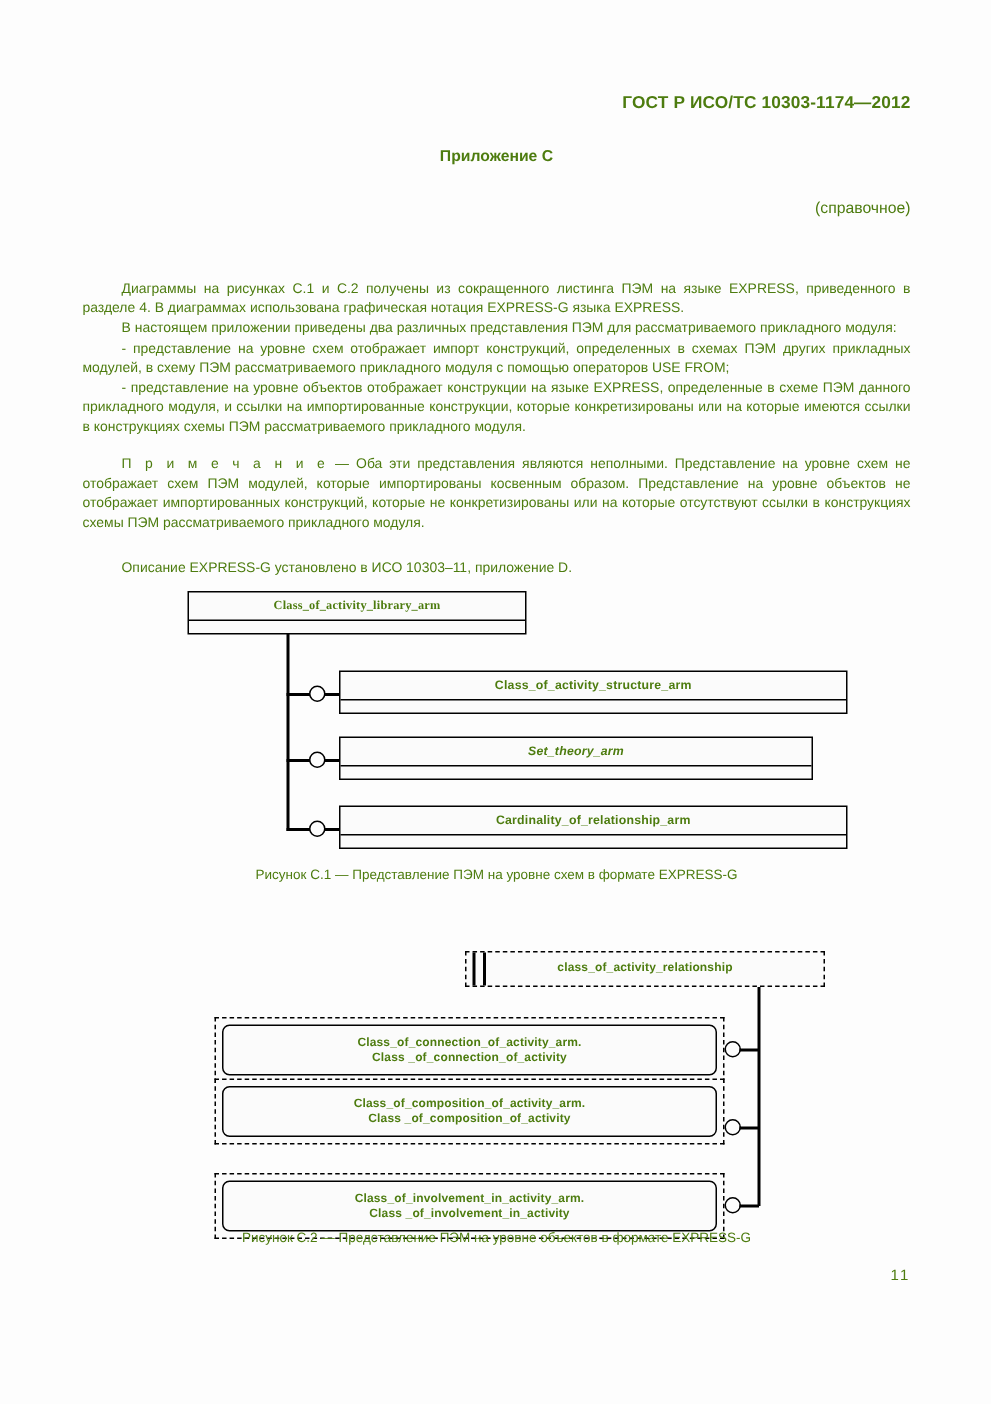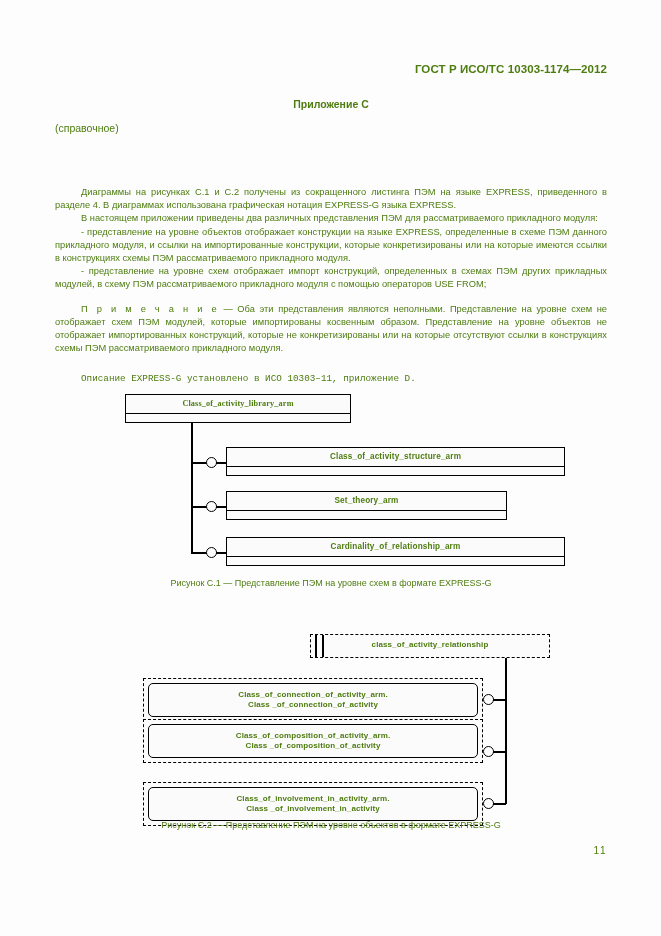--- a/index.html
+++ b/index.html
@@ -39,24 +39,24 @@
     position: absolute;
     top: 98px;
     left: 0;
     width: 552px;
     text-align: center;
     font-size: 10.5px;
     font-weight: bold;
   }
   .annex-sub {
     position: absolute;
-    top: 122px;
-    left: 0;
-    width: 552px;
-    text-align: left;
+    top: 133px;
+    left: 0;
+    width: 552px;
+    text-align: right;
     font-size: 10.5px;
   }
 
   .section-title {
     position: absolute;
     top: 155px;
     left: 0;
     width: 552px;
     text-align: center;
     font-size: 11px;
@@ -88,21 +88,20 @@
   }
 
   .final-note {
     position: absolute;
     top: 372px;
     left: 0;
     width: 552px;
     font-size: 9.3px;
     line-height: 13.2px;
     text-indent: 26px;
-    font-family: Liberation Mono, monospace;
   }
 
   
   .fig1 {
     position: absolute;
     left: 70px;
     top: 394px;
     width: 440px;
     height: 175px;
   }
@@ -220,22 +219,22 @@
 
     <div class="doc-header">ГОСТ Р ИСО/ТС 10303-1174—2012</div>
 
     <div class="annex-title">Приложение С</div>
     <div class="annex-sub">(справочное)</div>
 
 
     <div class="body-block">
       <p>Диаграммы на рисунках С.1 и С.2 получены из сокращенного листинга ПЭМ на языке EXPRESS, приведенного в разделе 4. В диаграммах использована графическая нотация EXPRESS-G языка EXPRESS.</p>
       <p>В настоящем приложении приведены два различных представления ПЭМ для рассматриваемого прикладного модуля:</p>
+      <p class="dash">- представление на уровне схем отображает импорт конструкций, определенных в схемах ПЭМ других прикладных модулей, в схему ПЭМ рассматриваемого прикладного модуля с помощью операторов USE FROM;</p>
       <p class="dash">- представление на уровне объектов отображает конструкции на языке EXPRESS, определенные в схеме ПЭМ данного прикладного модуля, и ссылки на импортированные конструкции, которые конкретизированы или на которые имеются ссылки в конструкциях схемы ПЭМ рассматриваемого прикладного модуля.</p>
-      <p class="dash">- представление на уровне схем отображает импорт конструкций, определенных в схемах ПЭМ других прикладных модулей, в схему ПЭМ рассматриваемого прикладного модуля с помощью операторов USE FROM;</p>
       <div class="gap"></div>
       <p><span class="note-lead">П р и м е ч а н и е</span><span> — Оба эти представления являются неполными. Представление на уровне схем не отображает схем ПЭМ модулей, которые импортированы косвенным образом. Представление на уровне объектов не отображает импортированных конструкций, которые не конкретизированы или на которые отсутствуют ссылки в конструкциях схемы ПЭМ рассматриваемого прикладного модуля.</span></p>
     </div>
 
     <div class="final-note">Описание EXPRESS-G установлено в ИСО 10303–11, приложение D.</div>
 
     <div class="fig1">
 
       <div class="exg-box" style="left:0px; top:0px; width:226px;font-family:Liberation Serif, serif;">
         <div class="title-row">Class_of_activity_library_arm</div>
@@ -248,21 +247,21 @@
       <div class="circ" style="left:81px; top:63px;"></div>
       <div class="line-h" style="left:91px; top:68px; width:11px;"></div>
       <div class="exg-box" style="left:101px; top:53px; width:339px;">
         <div class="title-row">Class_of_activity_structure_arm</div>
         <div class="empty-row"></div>
       </div>
 
       <div class="line-h" style="left:66px; top:112px; width:16px;"></div>
       <div class="circ" style="left:81px; top:107px;"></div>
       <div class="line-h" style="left:91px; top:112px; width:11px;"></div>
-      <div class="exg-box" style="left:101px; top:97px; width:281px;">
+      <div class="exg-box" style="left:101px; top:97px; width:316px;font-style:italic;">
         <div class="title-row">Set_theory_arm</div>
         <div class="empty-row"></div>
       </div>
 
       <div class="line-h" style="left:66px; top:158px; width:16px;"></div>
       <div class="circ" style="left:81px; top:153px;"></div>
       <div class="line-h" style="left:91px; top:158px; width:11px;"></div>
       <div class="exg-box" style="left:101px; top:143px; width:339px;">
         <div class="title-row">Cardinality_of_relationship_arm</div>
         <div class="empty-row"></div>

